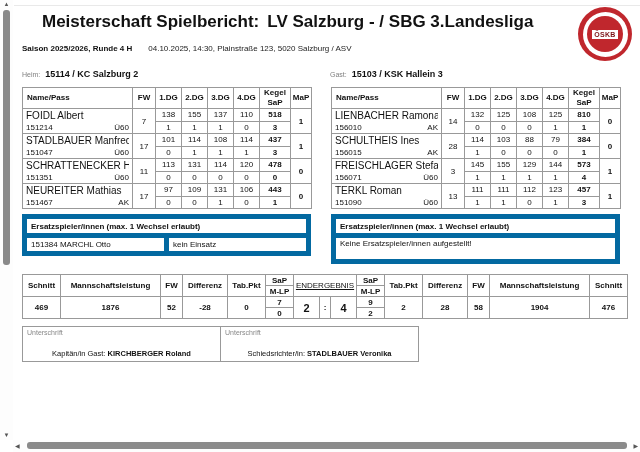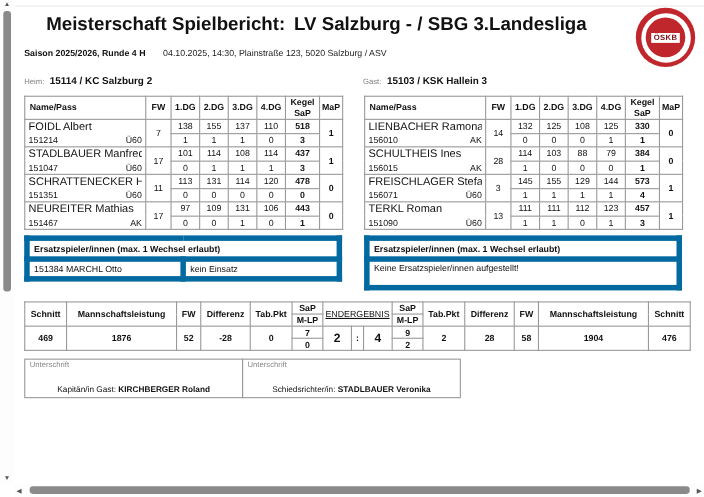--- a/index.html
+++ b/index.html
@@ -238,21 +238,21 @@
                 <div class="pp">
                   <span>156010</span>
                   <span>AK</span>
                 </div>
               </td>
           <td rowspan="2">14</td>
           <td>132</td>
           <td>125</td>
           <td>108</td>
           <td>125</td>
-          <td class="b">330</td>
+          <td class="b">810</td>
           <td class="b" rowspan="2">0</td>
         </tr>
         <tr>
           <td>0</td>
           <td>0</td>
           <td>0</td>
           <td>1</td>
           <td class="b">1</td>
         </tr>
         <tr>

